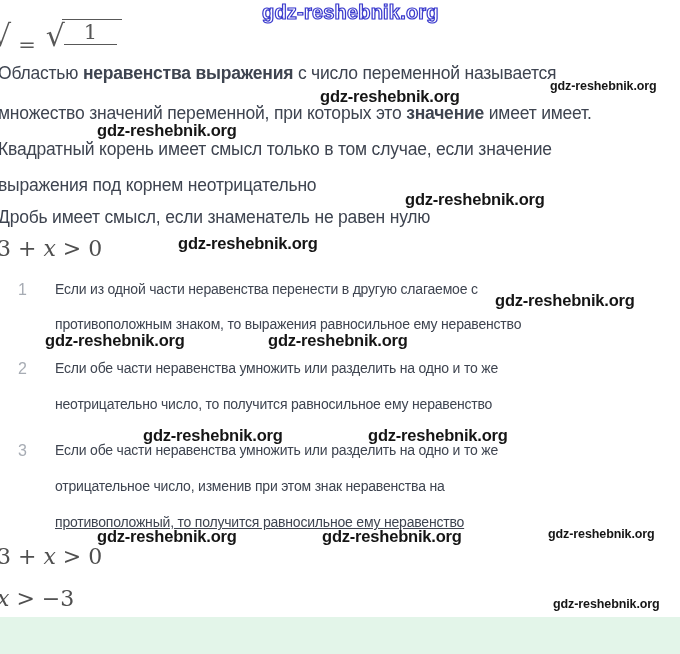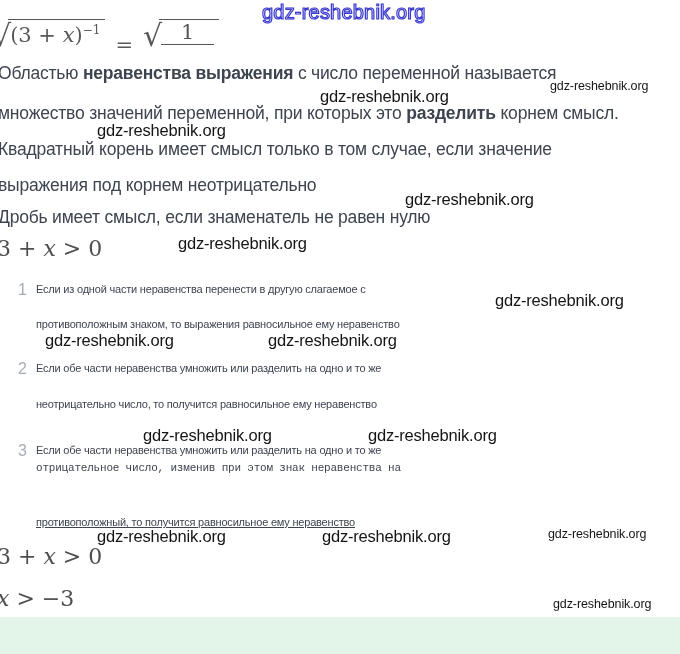--- a/index.html
+++ b/index.html
@@ -9,24 +9,24 @@
     font-family:"Liberation Sans", sans-serif; color:#3e4450;
   }
   .abs { position:absolute; white-space:nowrap; }
 
   
   .line { font-size:17.5px; letter-spacing:-0.2px; line-height:20px; }
   .line b { font-weight:700; }
 
   
   .rule-num { font-size:16px; color:#a7acb4; line-height:20px; }
-  .rule-line { font-size:11px; letter-spacing:-0.2px; line-height:20px; }
+  .rule-line { font-size:14px; letter-spacing:-0.2px; line-height:20px;margin-left:19px; }
 
   
-  .wm { font-weight:400; color:#151515; font-size:16.5px; letter-spacing:-0.2px; }
+  .wm { font-weight:700; color:#151515; font-size:16.5px; letter-spacing:-0.2px; }
   .wm.small { font-size:12.5px; letter-spacing:-0.1px; }
   .wm.blue {
     font-size:20px; letter-spacing:0.2px; color:#ffffff;
     -webkit-text-stroke:1.2px #3b3bcd;
     text-shadow:0 0 1px #3b3bcd;
   }
 
   
   .math { font-family:"DejaVu Serif","Liberation Serif",serif; color:#4f4f4f; font-size:22px; }
   .math i { font-style:italic; }
@@ -46,40 +46,37 @@
   .band { position:absolute; left:0; top:617px; width:680px; height:37px; background:#e3f5e9; }
 </style>
 </head>
 <body>
 
 <div class="abs wm blue" style="left:262px; top:1px;">gdz-reshebnik.org</div>
 
 <div class="abs formula" style="left:-8px; top:19px; height:42px; overflow:hidden;">
   <span class="sq">
     <span class="sq-sign">√</span>
-    <span class="sq-body">
-      <span>(3 + </span><i>x</i><span>)</span><sup>−1</sup>
-    </span>
   </span>
   <span class="sq-eq">=</span>
   <span class="sq">
     <span class="sq-sign">√</span>
     <span class="sq-body frac">
       <span class="fnum">1</span>
       <span class="fbar"></span>
     </span>
   </span>
 </div>
 
 <div class="abs line" style="left:-2px; top:63px;"><span>Областью </span><b>неравенства выражения</b><span> с число переменной называется</span></div>
 
 <div class="abs wm small" style="left:550px; top:79px;">gdz-reshebnik.org</div>
 <div class="abs wm" style="left:320px; top:87px;">gdz-reshebnik.org</div>
 
-<div class="abs line" style="left:-2px; top:103px;"><span>множество значений переменной, при которых это </span><b>разделить</b><span> корнем смысл.</span></div>
+<div class="abs line" style="left:-2px; top:103px;"><span>множество значений переменной, при которых это </span><b>значение</b><span> имеет имеет.</span></div>
 
 <div class="abs wm" style="left:97px; top:121px;">gdz-reshebnik.org</div>
 
 <div class="abs line" style="left:-2px; top:139px;">Квадратный корень имеет смысл только в том случае, если значение</div>
 <div class="abs line" style="left:-2px; top:175px;">выражения под корнем неотрицательно</div>
 
 <div class="abs wm" style="left:405px; top:190px;">gdz-reshebnik.org</div>
 
 <div class="abs line" style="left:-2px; top:207px;">Дробь имеет смысл, если знаменатель не равен нулю</div>
 
@@ -94,21 +91,21 @@
 <div class="abs wm" style="left:268px; top:331px;">gdz-reshebnik.org</div>
 
 <div class="abs rule-num" style="left:18px; top:359px;">2</div>
 <div class="abs rule-line" style="left:36px; top:358px;">Если обе части неравенства умножить или разделить на одно и то же</div>
 <div class="abs rule-line" style="left:36px; top:394px;">неотрицательно число, то получится равносильное ему неравенство</div>
 <div class="abs wm" style="left:143px; top:426px;">gdz-reshebnik.org</div>
 <div class="abs wm" style="left:368px; top:426px;">gdz-reshebnik.org</div>
 
 <div class="abs rule-num" style="left:18px; top:441px;">3</div>
 <div class="abs rule-line" style="left:36px; top:440px;">Если обе части неравенства умножить или разделить на одно и то же</div>
-<div class="abs rule-line" style="left:36px; top:458px;font-family:Liberation Mono, monospace;">отрицательное число, изменив при этом знак неравенства на</div>
+<div class="abs rule-line" style="left:36px; top:476px;">отрицательное число, изменив при этом знак неравенства на</div>
 <div class="abs rule-line" style="left:36px; top:512px;text-decoration:underline;">противоположный, то получится равносильное ему неравенство</div>
 <div class="abs wm" style="left:97px; top:527px;">gdz-reshebnik.org</div>
 <div class="abs wm" style="left:322px; top:527px;">gdz-reshebnik.org</div>
 <div class="abs wm small" style="left:548px; top:527px;">gdz-reshebnik.org</div>
 
 <div class="abs math" style="left:-3px; top:544px;"><span>3 + </span><i>x</i><span> &gt; 0</span></div>
 
 <div class="abs math" style="left:-3px; top:586px;"><i>x</i><span> &gt; −3</span></div>
 <div class="abs wm small" style="left:553px; top:597px;">gdz-reshebnik.org</div>
 

